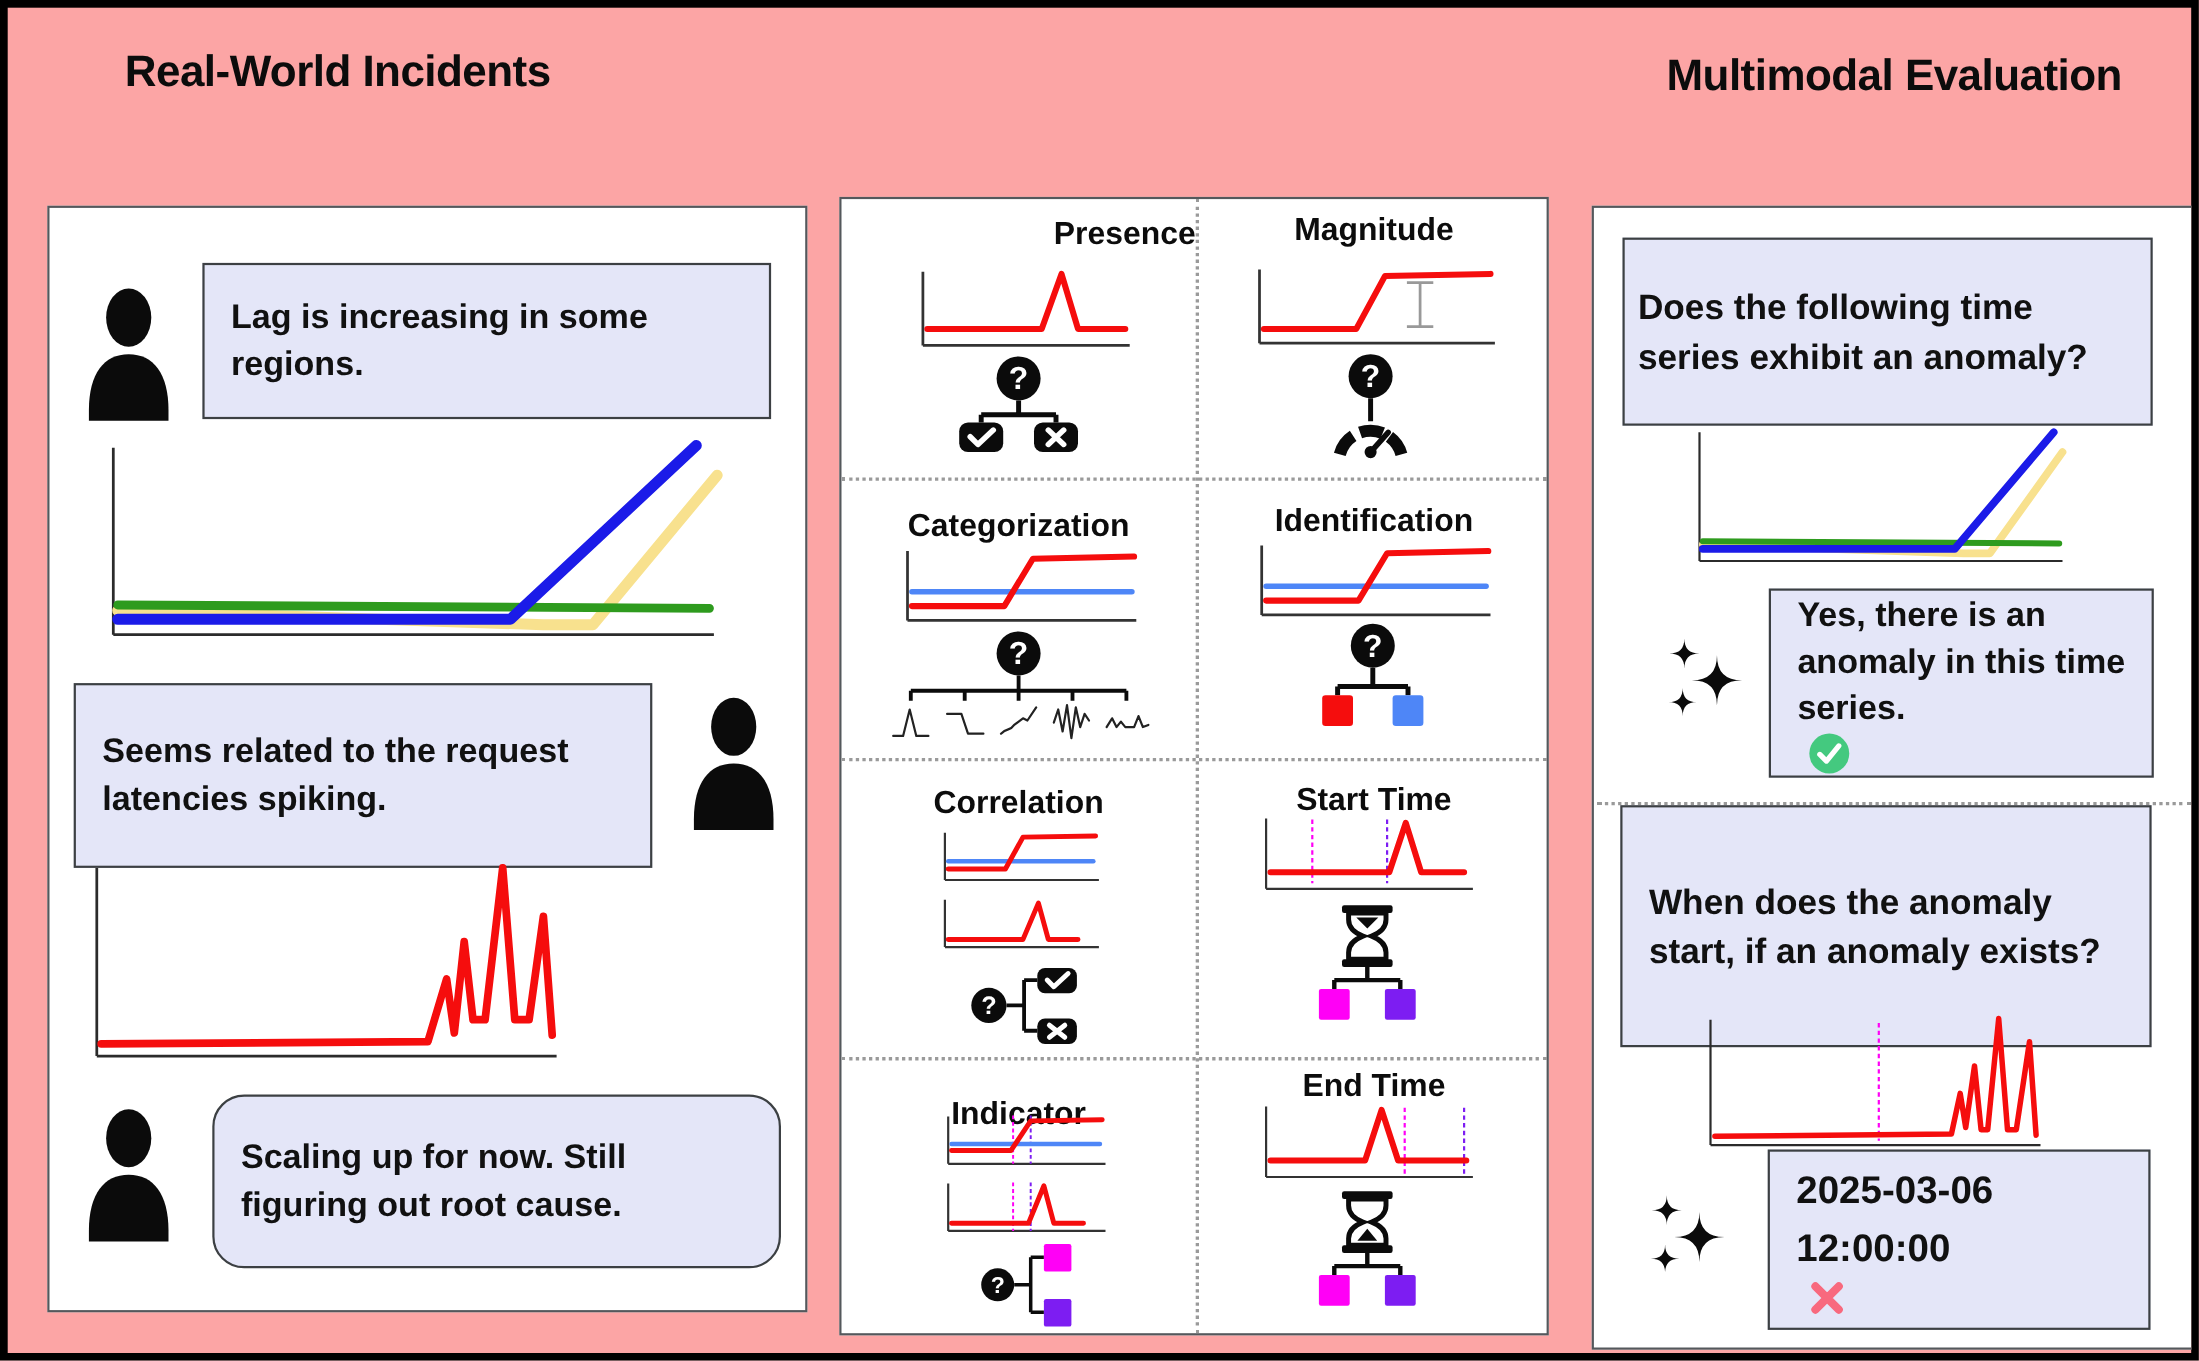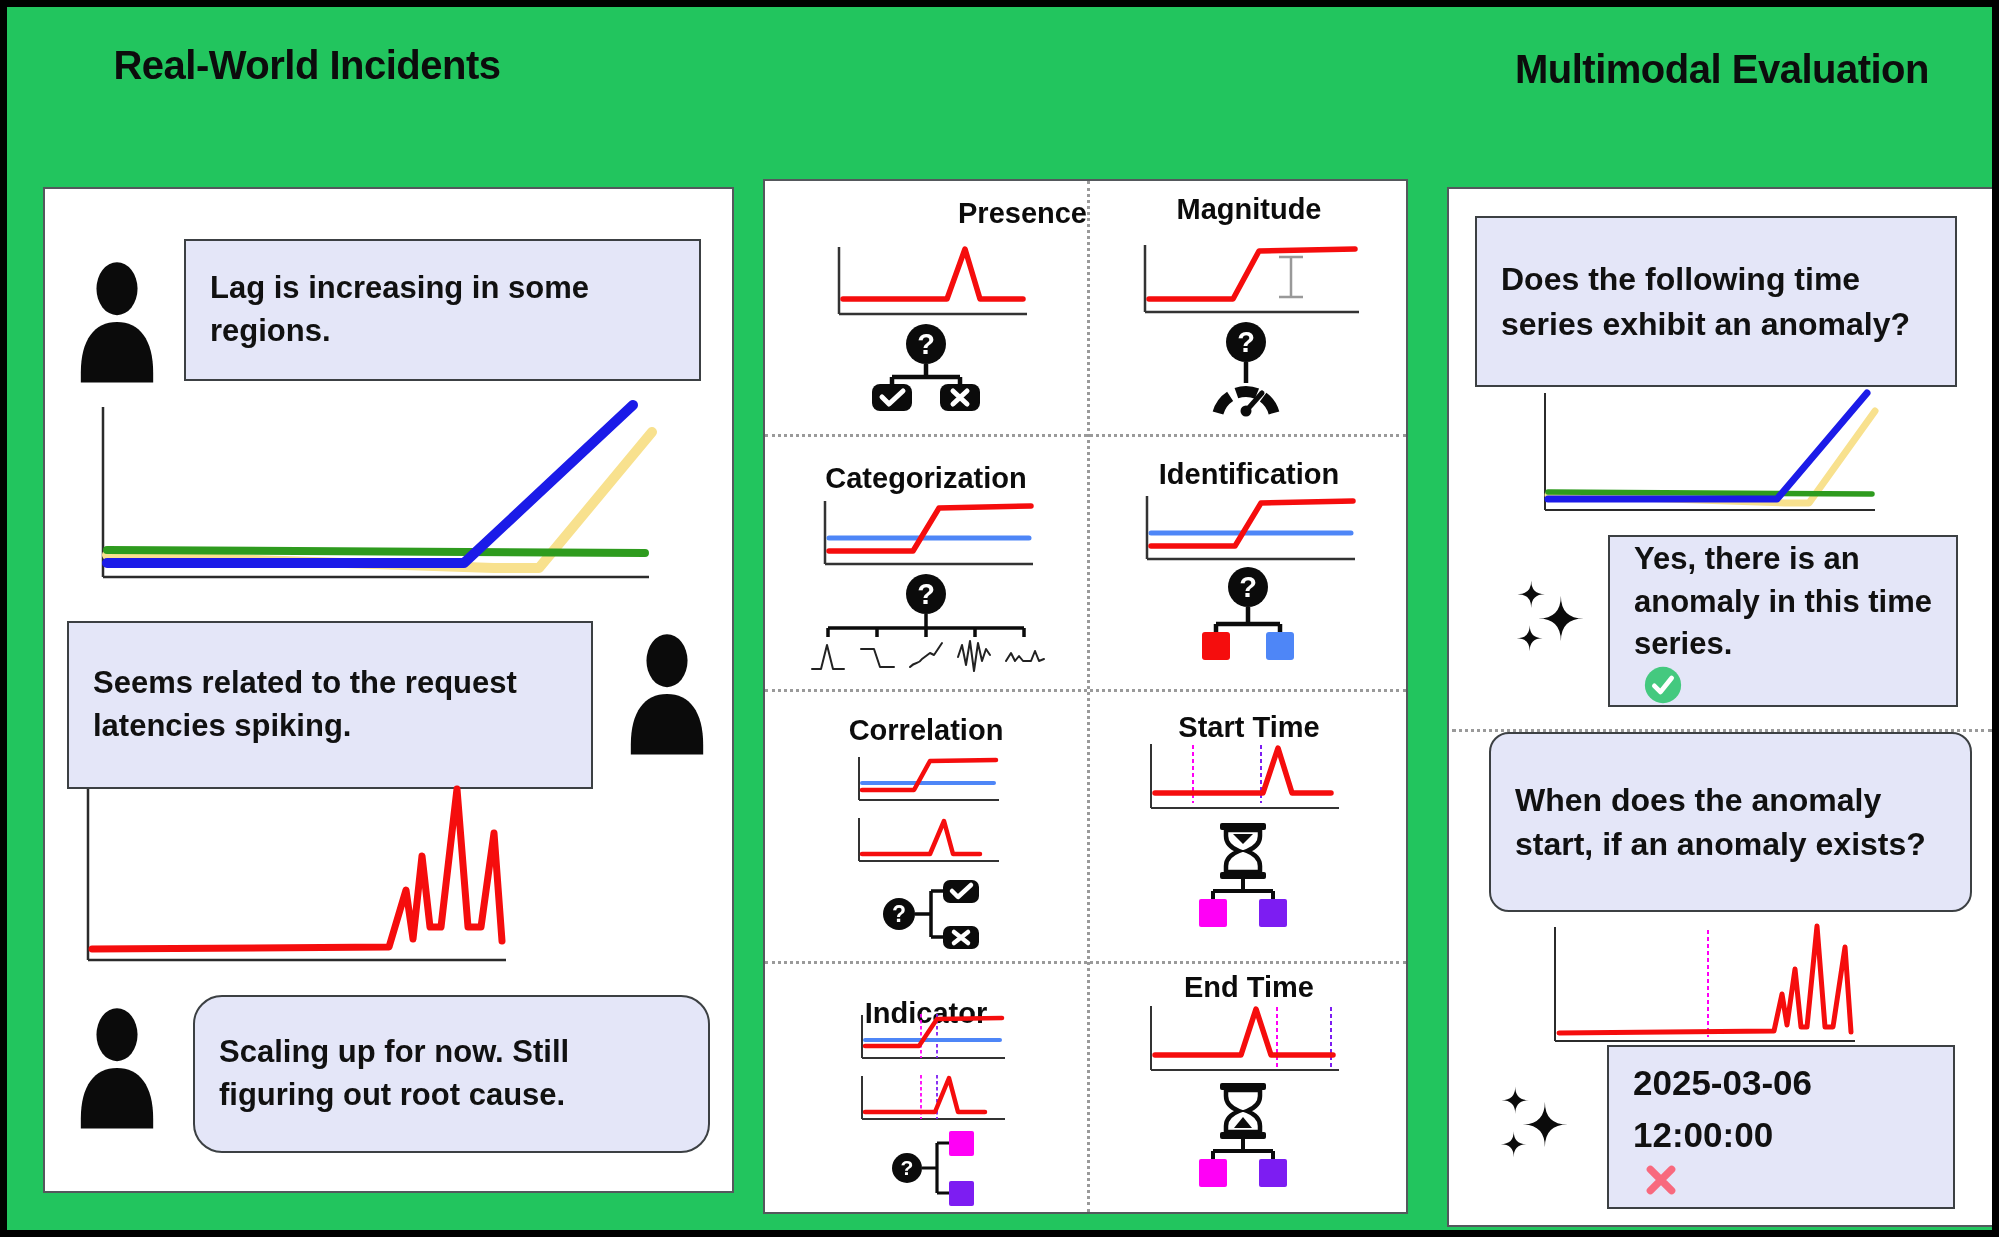--- a/index.html
+++ b/index.html
@@ -1,18 +1,18 @@
 <!DOCTYPE html>
 <html><head>
 <meta charset="utf-8">
 <style>
   html,body{margin:0;padding:0;background:#fff;}
   *{box-sizing:border-box;}
   .stage{
-    position:relative;width:1999px;height:1237px;background:#22c55e;
+    position:relative;width:1999px;height:1237px;background:#fca5a5;
     border:7px solid #000;overflow:hidden;
     font-family:"Liberation Sans",sans-serif;color:#0c0c0c;
   }
   .title{position:absolute;font-weight:bold;font-size:40px;text-align:center;letter-spacing:-0.5px;}
   .panel{position:absolute;background:#fff;border:2px solid #54585c;}
   .bubble{
     position:absolute;background:#E4E6F8;border:2px solid #3c4043;
     display:flex;align-items:center;padding:0 24px;
     font-weight:bold;font-size:31px;line-height:1.38;color:#111;
   }
@@ -217,21 +217,21 @@
       <rect x="57" y="51" width="46" height="7" rx="2" fill="#0b0b0b"></rect>
       <path d="M80 36 L89 47 H71 Z" fill="#0b0b0b"></path>
       <path d="M80 58 V70 M50 70 H110 M50 70 V78 M110 70 V78" stroke="#0b0b0b" stroke-width="4" fill="none"></path>
       <rect x="36" y="78" width="28" height="28" rx="2" fill="#FF00F6"></rect>
       <rect x="96" y="78" width="28" height="28" rx="2" fill="#7D1DF2"></rect>
     </svg>
   </div>
 
   <div class="panel" style="left:1440px;top:180px;width:550px;height:1040px;">
 
-    <div class="bubble q-bubble" style="left:26px;top:27px;width:482px;height:171px;">
+    <div class="bubble q-bubble" style="left:26px;top:27px;width:482px;height:171px;padding-left:12px;">
       <span>Does the following time series exhibit an anomaly?</span>
     </div>
 
     <svg class="abs" style="left:88px;top:200px;" width="345" height="125" viewBox="0 0 345 125">
       <path d="M8 4 V121 M8 121 H338" stroke="#2b2b2b" stroke-width="2" fill="none"></path>
       <path d="M11 106 L248 114 L272 114 L338 22" stroke="#F8E18E" stroke-width="7" fill="none" stroke-linejoin="round" stroke-linecap="round"></path>
       <path d="M11 103 L335 105" stroke="#2E9B1E" stroke-width="5.5" fill="none" stroke-linecap="round"></path>
       <path d="M11 110 L240 110 L330 4" stroke="#1B1BE8" stroke-width="7" fill="none" stroke-linejoin="round" stroke-linecap="round"></path>
     </svg>
 
@@ -243,21 +243,21 @@
 
     <div class="bubble" style="left:159px;top:346px;width:350px;height:172px;">
       <span><span>Yes, there is an anomaly in this time series.</span><svg class="inline-ico" width="38" height="38" viewBox="0 0 44 44">
             <circle cx="22" cy="22" r="21" fill="#44C97F"></circle>
             <path d="M12 23 L19 30 L32 14" stroke="#fff" stroke-width="5.5" fill="none" stroke-linecap="round" stroke-linejoin="round"></path>
           </svg></span>
     </div>
 
     <div class="rdiv" style="top:540px;"></div>
 
-    <div class="bubble q-bubble" style="left:40px;top:543px;width:483px;height:180px;border-radius:20px;">
+    <div class="bubble q-bubble" style="left:24px;top:543px;width:483px;height:220px;">
       <span>When does the anomaly start, if an anomaly exists?</span>
     </div>
 
     <svg class="abs" style="left:100px;top:733px;" width="330" height="124" viewBox="0 0 330 124">
       <path d="M6 5 V119 M6 119 H306" stroke="#2b2b2b" stroke-width="2" fill="none"></path>
       <path d="M159 8 V115" stroke="#FF00F6" stroke-width="2" stroke-dasharray="4 3"></path>
       <path d="M10 111 L225 109 L233 72 L238 103 L246 47 L252 105 L258 105 L268 4 L276 105 L284 105 L296 25 L302 110" stroke="#F50D0D" stroke-width="5" fill="none" stroke-linejoin="round" stroke-linecap="round"></path>
     </svg>
 
     <svg class="abs" style="left:48px;top:894px;" width="76" height="80" viewBox="0 0 100 100">

